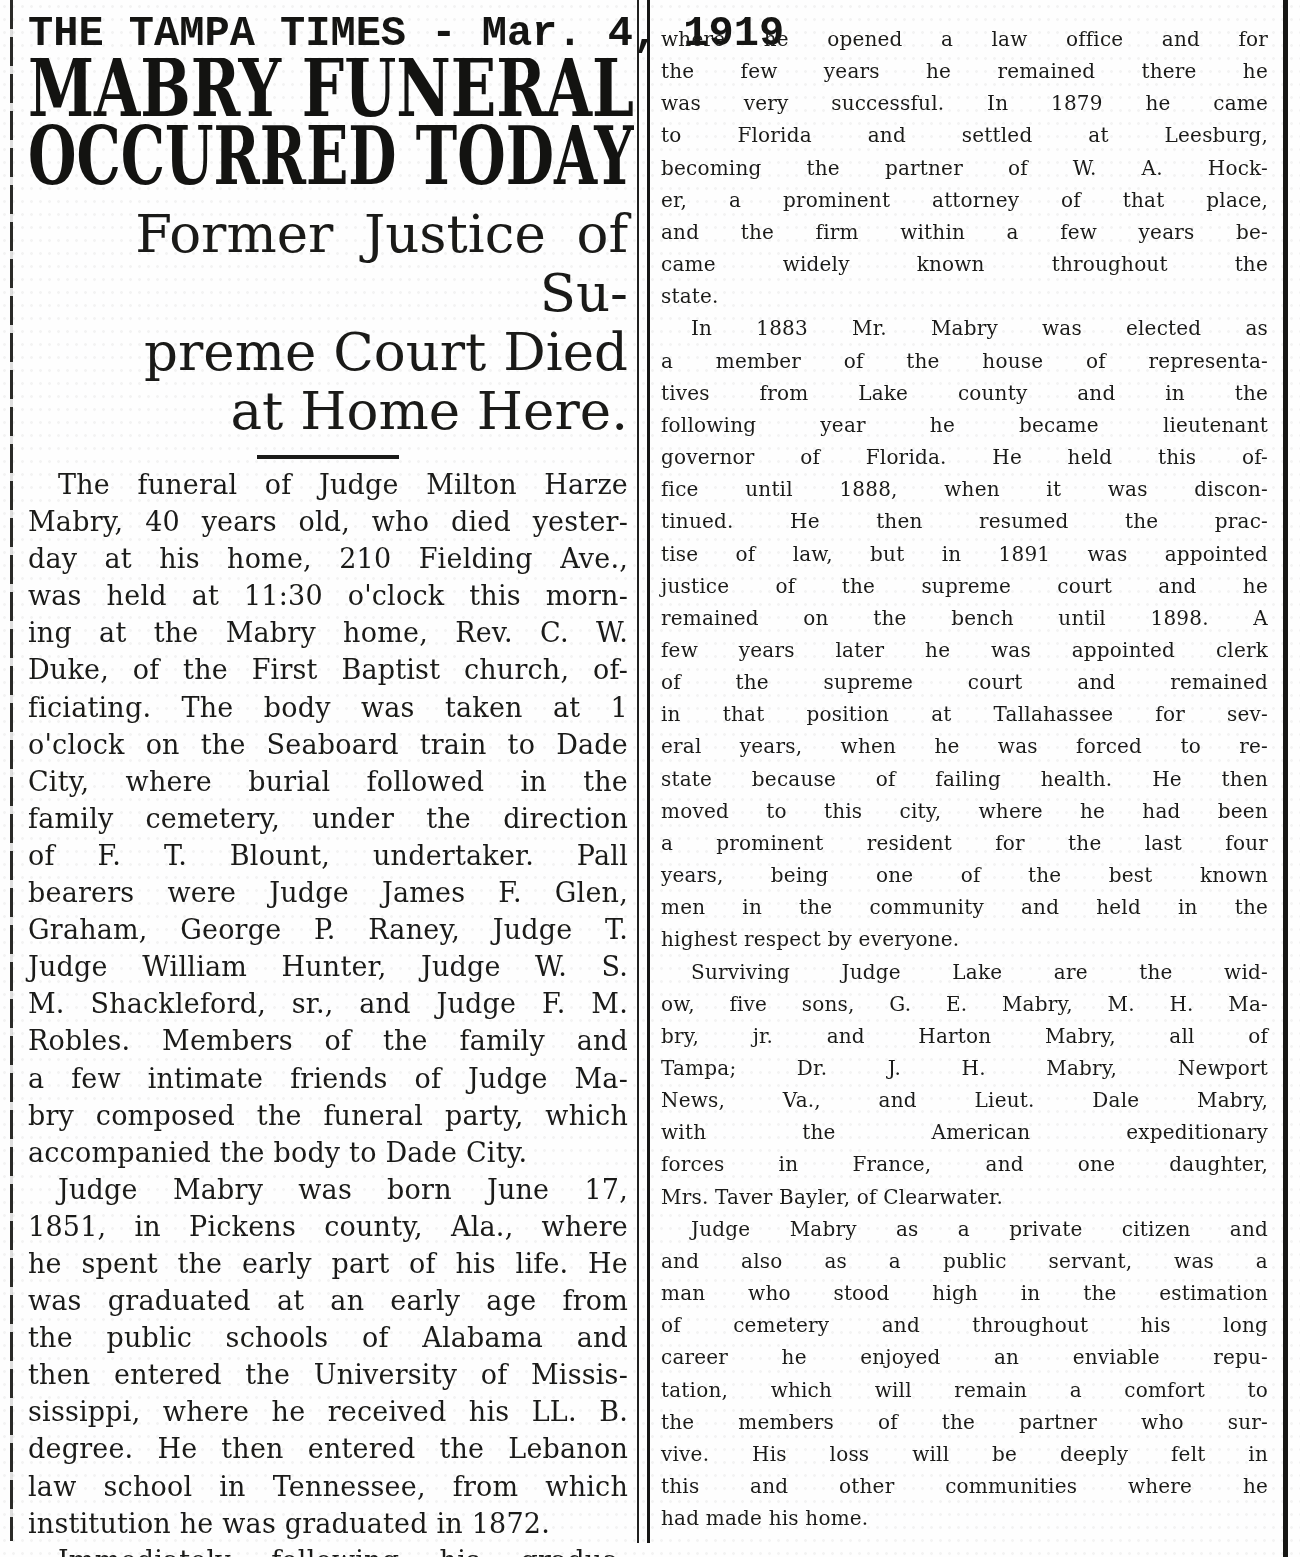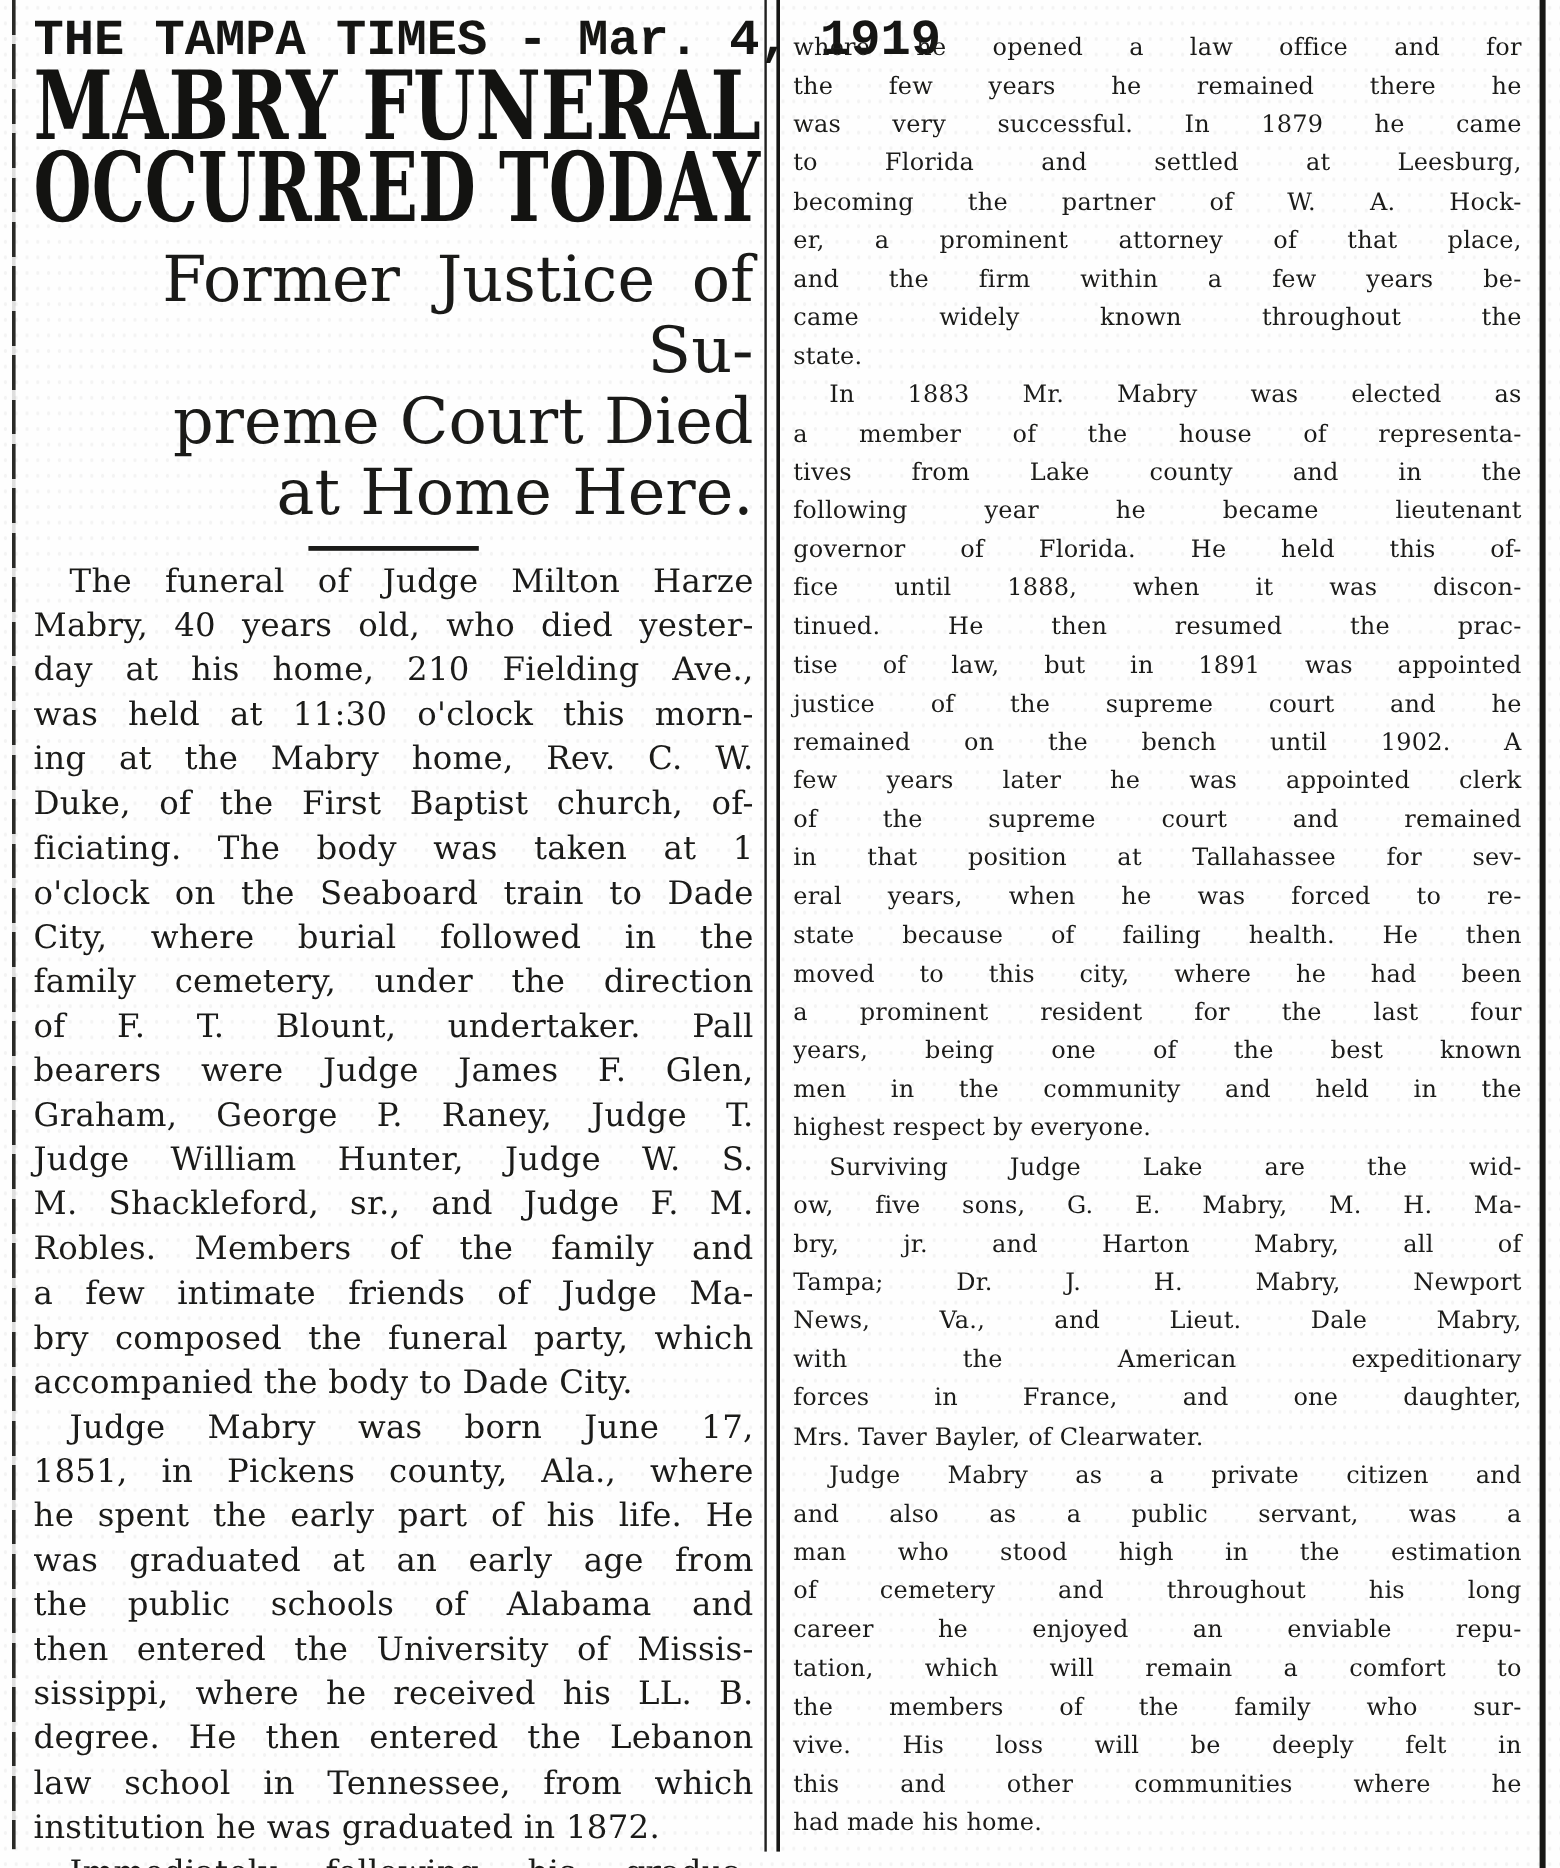--- a/index.html
+++ b/index.html
@@ -119,21 +119,21 @@
         <div class="line last">state.</div>
         <div class="line first">In 1883 Mr. Mabry was elected as</div>
         <div class="line">a member of the house of representa-</div>
         <div class="line">tives from Lake county and in the</div>
         <div class="line">following year he became lieutenant</div>
         <div class="line">governor of Florida.  He held this of-</div>
         <div class="line">fice until 1888, when it was discon-</div>
         <div class="line">tinued.  He then resumed the prac-</div>
         <div class="line">tise of law, but in 1891 was appointed</div>
         <div class="line">justice of the supreme court and he</div>
-        <div class="line">remained on the bench until 1902.  A</div>
+        <div class="line">remained on the bench until 1898.  A</div>
         <div class="line">few years later he was appointed clerk</div>
         <div class="line">of the supreme court and remained</div>
         <div class="line">in that position at Tallahassee for sev-</div>
         <div class="line">eral years, when he was forced to re-</div>
         <div class="line">state because of failing health.  He then</div>
         <div class="line">moved to this city, where he had been</div>
         <div class="line">a prominent resident for the last four</div>
         <div class="line">years, being one of the best known</div>
         <div class="line">men in the community and held in the</div>
         <div class="line last">highest respect by everyone.</div>
@@ -144,20 +144,20 @@
         <div class="line">News, Va., and Lieut.  Dale  Mabry,</div>
         <div class="line">with the American expeditionary</div>
         <div class="line">forces in France, and one daughter,</div>
         <div class="line last">Mrs. Taver Bayler, of Clearwater.</div>
         <div class="line first">Judge Mabry as a private citizen and</div>
         <div class="line">and also as a public servant, was a</div>
         <div class="line">man who stood high in the estimation</div>
         <div class="line">of cemetery and throughout his long</div>
         <div class="line">career he enjoyed an enviable repu-</div>
         <div class="line">tation, which will remain a comfort to</div>
-        <div class="line">the members of the family who sur-</div>
+        <div class="line">the members of the partner who sur-</div>
         <div class="line">vive.  His loss will be deeply felt in</div>
         <div class="line">this and other communities where he</div>
         <div class="line last">had made his home.</div>
       </div>
   </div>
 
 </div>
 
 </body></html>

